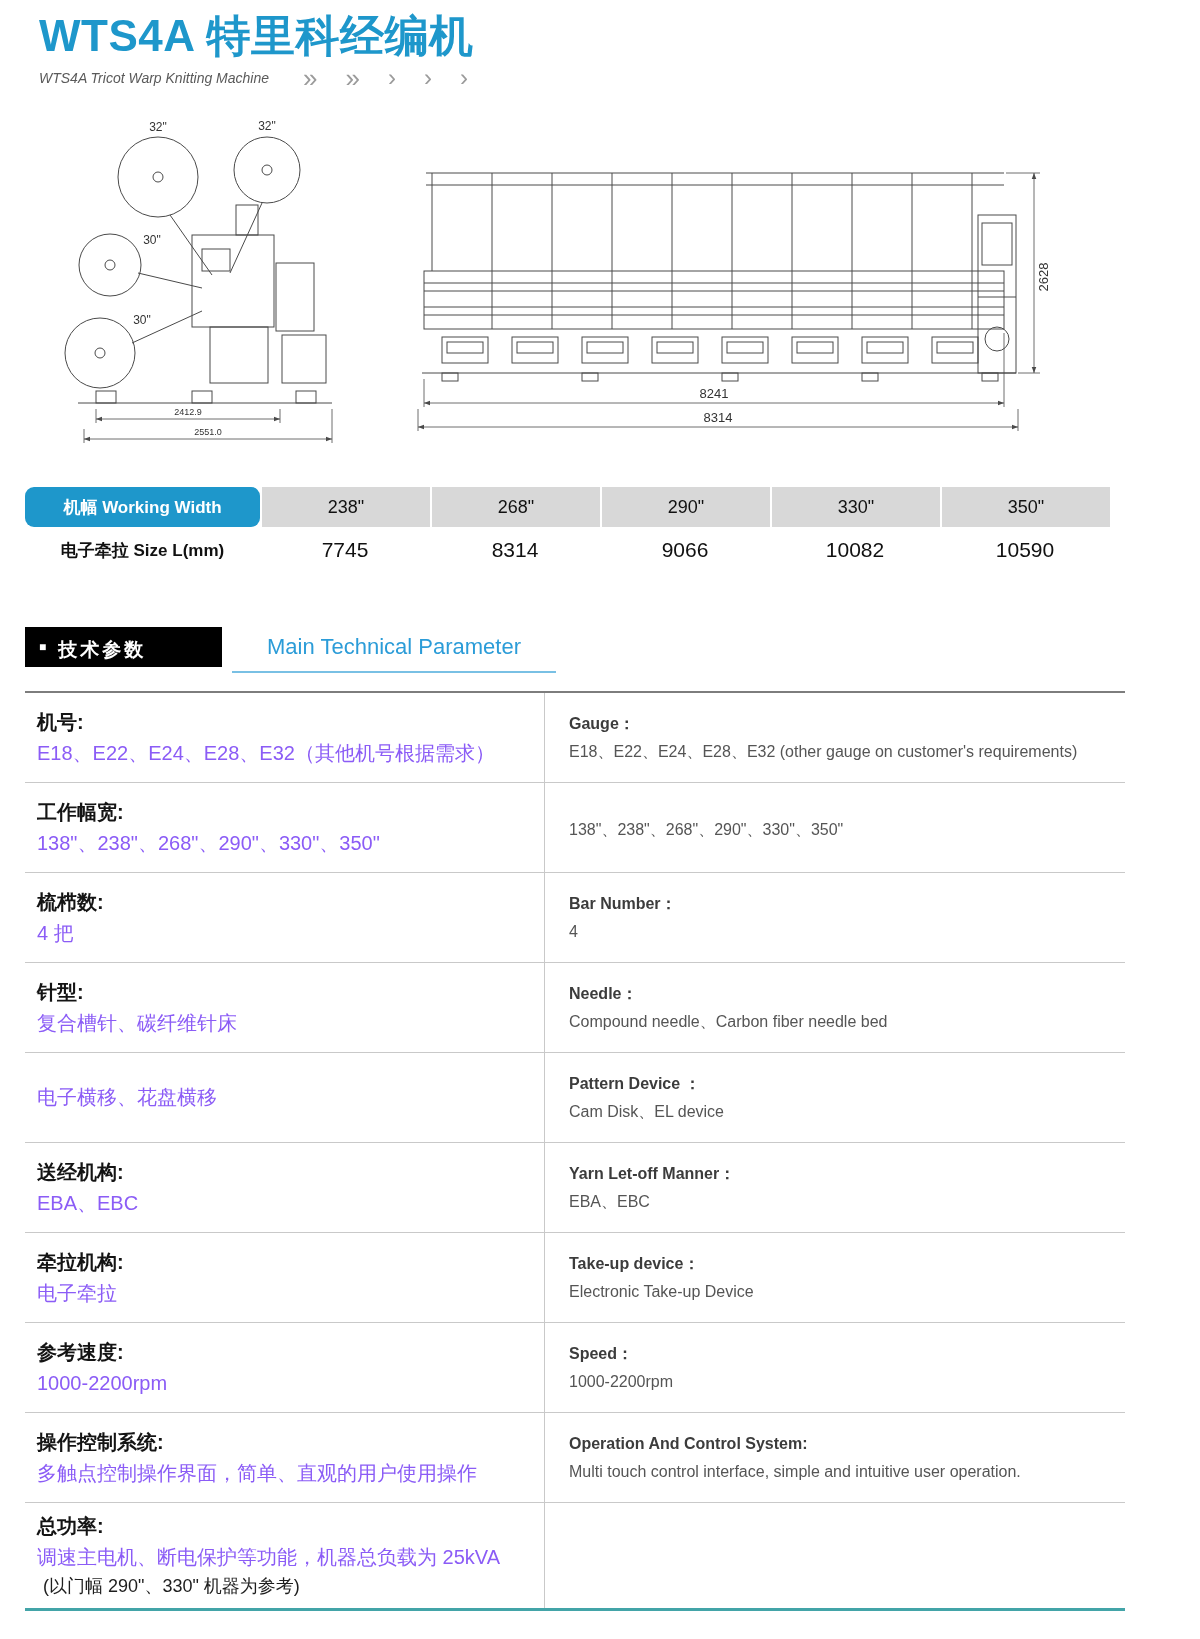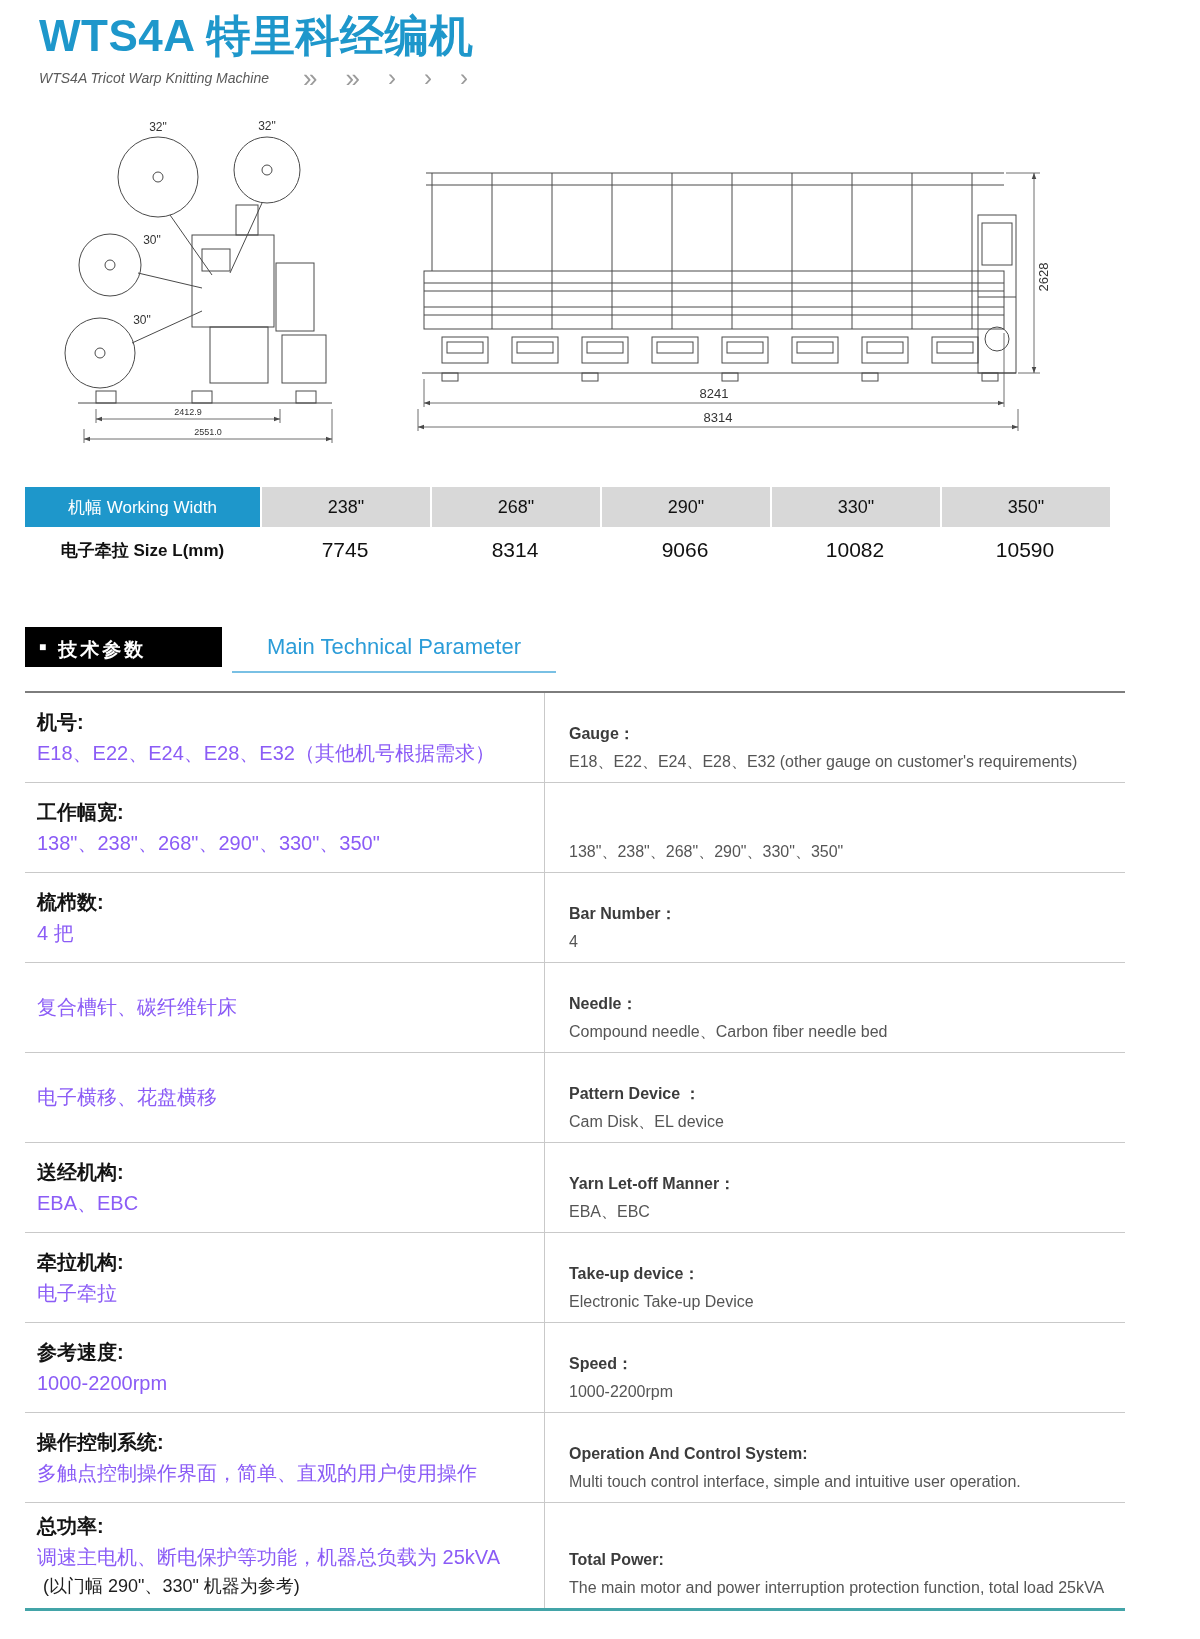--- a/index.html
+++ b/index.html
@@ -27,21 +27,21 @@
   .svg-front { margin-top:44px; }
   svg text { font-family:"Liberation Sans","DejaVu Sans",sans-serif; }
 
   
   .size-table {
     margin:34px 0 0 25px; width:1085px;
     display:grid; grid-template-columns:235px repeat(5,170px);
   }
   .st-cell { display:flex; align-items:center; justify-content:center; }
   .st-head-label {
-    height:40px; background:#1e97cb; color:#fff; font-weight:normal; font-size:17px;
+    height:40px; background:#1e97cb; color:#fff; font-weight:bold; font-size:17px;border-radius:9px;
   }
   .st-head {
     height:40px; background:#d8d8d8; color:#111; font-size:18px; border-left:2px solid #fff;
   }
   .st-row-label { height:46px; font-weight:bold; font-size:17px; color:#111; }
   .st-val { height:46px; font-size:21px; color:#111; }
 
   
   .section-header { margin:54px 0 0 25px; display:flex; align-items:flex-start; }
   .section-badge {
@@ -58,21 +58,21 @@
 
   
   .spec-table {
     margin:18px 25px 0 25px; width:1100px;
     border-top:2px solid #7d7d7d; border-bottom:3px solid #43a4a8;
   }
   .spec-row { display:grid; grid-template-columns:520px 580px; border-bottom:1px solid #c9c9c9; min-height:90px; }
   .spec-row:last-child { border-bottom:none; }
   .spec-cell { display:flex; flex-direction:column; justify-content:center; padding:8px 12px; }
   .spec-cell.cn { border-right:1px solid #c9c9c9; padding-left:12px; }
-  .spec-cell.en { padding-left:24px;justify-content:flex-end; }
+  .spec-cell.en { padding-left:24px; }
   .cn-label { font-size:20px; font-weight:bold; color:#141414; line-height:1.55; }
   .cn-value { font-size:20px; color:#8b5cf6; line-height:1.55; }
   .cn-note  { font-size:18px; color:#1e1e1e; line-height:1.5; padding-left:6px; }
   .en-label { font-size:16px; font-weight:bold; color:#3c3c3c; line-height:1.5; }
   .en-value { font-size:16px; color:#555; line-height:1.6; margin-top:3px; }
 </style>
 </head>
 <body>
 
 <div class="page">
@@ -282,20 +282,21 @@
         <div class="cn-value">4 把</div>
       </div>
       <div class="spec-cell en">
         <div class="en-label">Bar Number：</div>
         <div class="en-value">4</div>
       </div>
     </div>
 
     <div class="spec-row">
       <div class="spec-cell cn">
+        <div class="cn-label">针型:</div>
         <div class="cn-value">复合槽针、碳纤维针床</div>
       </div>
       <div class="spec-cell en">
         <div class="en-label">Needle：</div>
         <div class="en-value">Compound needle、Carbon fiber needle bed</div>
       </div>
     </div>
 
     <div class="spec-row">
       <div class="spec-cell cn">
@@ -350,20 +351,16 @@
         <div class="en-value">Multi touch control interface, simple and intuitive user operation.</div>
       </div>
     </div>
 
     <div class="spec-row">
       <div class="spec-cell cn">
         <div class="cn-label">总功率:</div>
         <div class="cn-value">调速主电机、断电保护等功能，机器总负载为 25kVA</div>
         <div class="cn-note">(以门幅 290"、330" 机器为参考)</div>
       </div>
-      <div class="spec-cell en">
-        <div class="en-label">Total Power:</div>
-        <div class="en-value">The main motor and power interruption protection function, total load 25kVA</div>
-      </div>
     </div>
 
   </div>
 </div>
 
 </body></html>

